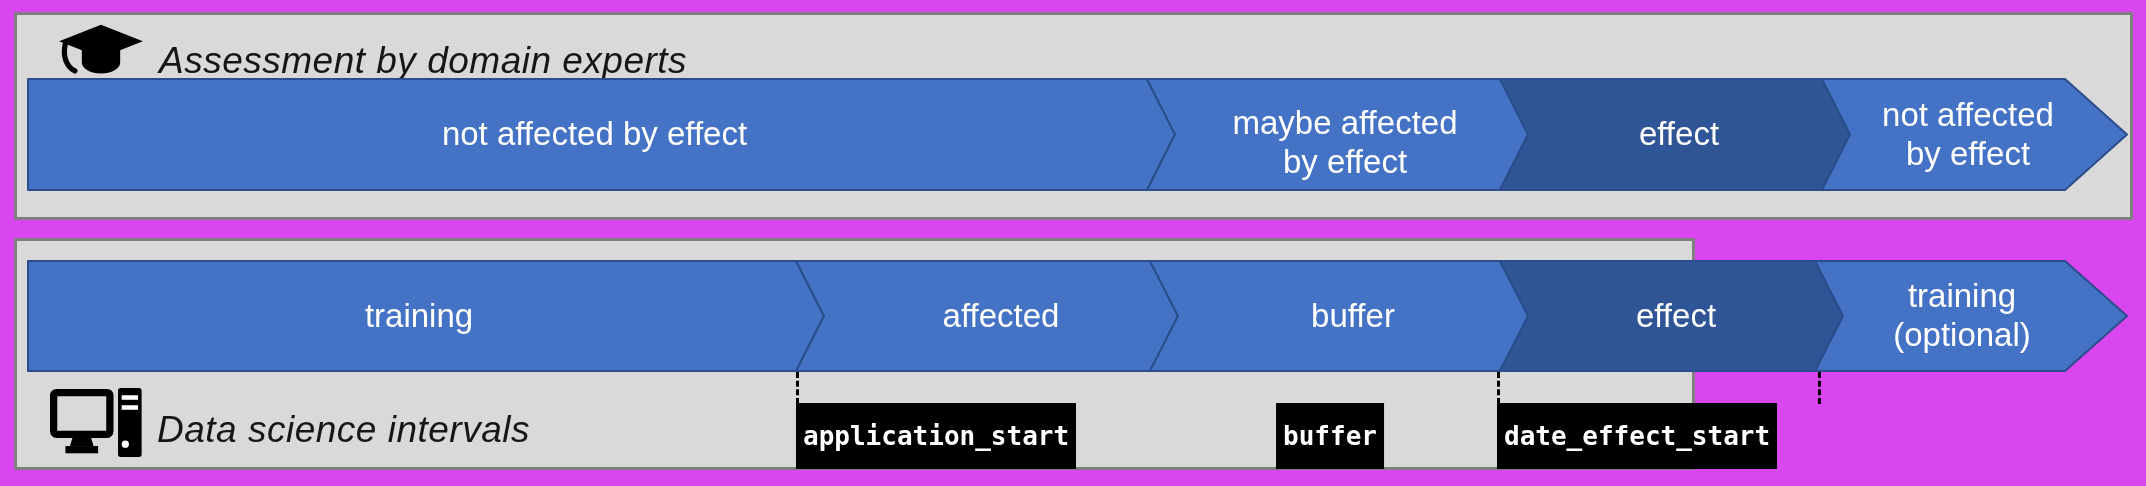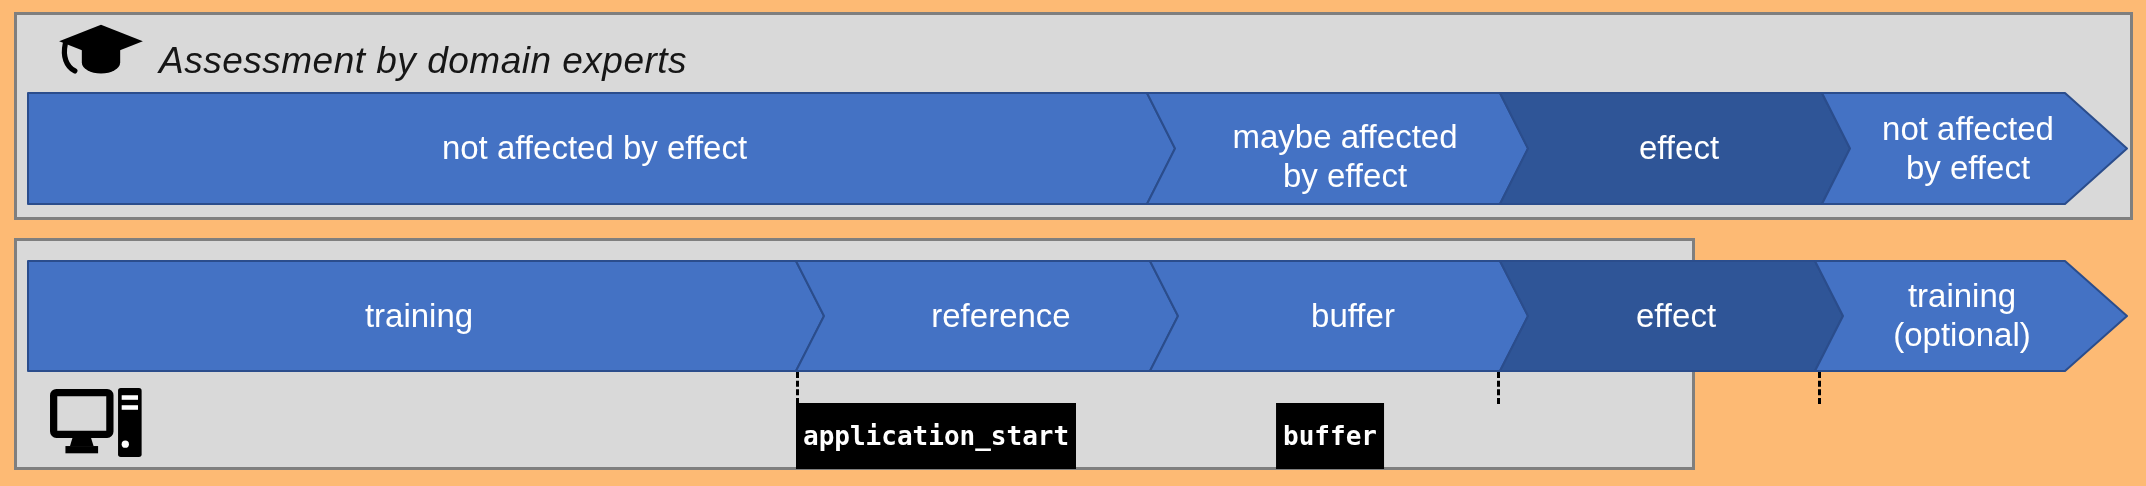--- a/index.html
+++ b/index.html
@@ -6,21 +6,21 @@
     --light-blue:#4472C4;
     --dark-blue:#2F5597;
     --outline:#2B4D8C;
     --panel-bg:#D9D9D9;
     --panel-border:#7F7F7F;
     --label-bg:#000000;
     --label-fg:#FFFFFF;
   }
   html,body{margin:0;padding:0;background:#fff;}
   #canvas{
-    position:relative;width:2146px;height:486px;background:#fdba74;overflow:hidden;
+    position:relative;width:2146px;height:486px;background:#d946ef;overflow:hidden;
     font-family:"Liberation Sans", sans-serif;
   }
   .panel{
     position:absolute;background:var(--panel-bg);
     border:3px solid var(--panel-border);box-sizing:border-box;
   }
   #panel-experts{left:14px;top:12px;width:2119px;height:208px;}
   #panel-datascience{left:14px;top:238px;width:1681px;height:232px;}
   .panel-title{
     position:absolute;font-style:italic;font-size:37px;color:#161616;
@@ -55,21 +55,21 @@
     <span class="icon" style="left:40px;top:8px;width:88px;height:68px;">
       <svg width="88" height="68" viewBox="0 0 100 78">
         <polygon points="50,2 98,21 50,40 2,21" fill="#000"></polygon>
         <path d="M28,30 v15 a22,13 0 0 0 44,0 v-15 z" fill="#000"></path>
         <path d="M9,24 C6,38 10,50 20,55" fill="none" stroke="#000" stroke-width="6" stroke-linecap="round"></path>
       </svg>
     </span>
 
     <div class="panel-title" style="left:142px;top:25px;">Assessment by domain experts</div>
 
-    <div class="row" style="left:10px;top:77px;width:2101px;height:113px;">
+    <div class="row" style="left:10px;top:63px;width:2101px;height:113px;">
       <svg width="2101" height="113" viewBox="0 0 2101 113">
         <g stroke="var(--outline)" stroke-width="2" stroke-linejoin="round">
           <path d="M1,1 L1120,1 L1148,56.5 L1120,112 L1,112 Z" fill="var(--light-blue)"></path>
           <path d="M1120,1 L1473,1 L1501,56.5 L1473,112 L1120,112 L1148,56.5 Z" fill="var(--light-blue)"></path>
           <path d="M1473,1 L1795,1 L1823,56.5 L1795,112 L1473,112 L1501,56.5 Z" fill="var(--dark-blue)"></path>
           <path d="M1795,1 L2038,1 L2100,56.5 L2038,112 L1795,112 L1823,56.5 Z" fill="var(--light-blue)"></path>
         </g>
       </svg>
       <div class="seg-label" style="left:0;width:1135px;">not affected by effect</div>
       <div class="seg-label" style="left:1148px;width:340px;margin-top:8px;">maybe affected
@@ -86,41 +86,43 @@
       <svg width="2101" height="112" viewBox="0 0 2101 112">
         <g stroke="var(--outline)" stroke-width="2" stroke-linejoin="round">
           <path d="M1,1 L769,1 L797,56 L769,111 L1,111 Z" fill="var(--light-blue)"></path>
           <path d="M769,1 L1123,1 L1151,56 L1123,111 L769,111 L797,56 Z" fill="var(--light-blue)"></path>
           <path d="M1123,1 L1473,1 L1501,56 L1473,111 L1123,111 L1151,56 Z" fill="var(--light-blue)"></path>
           <path d="M1473,1 L1788,1 L1816,56 L1788,111 L1473,111 L1501,56 Z" fill="var(--dark-blue)"></path>
           <path d="M1788,1 L2038,1 L2100,56 L2038,111 L1788,111 L1816,56 Z" fill="var(--light-blue)"></path>
         </g>
       </svg>
       <div class="seg-label" style="left:0;width:784px;">training</div>
-      <div class="seg-label" style="left:797px;width:354px;">reference</div>
+      <div class="seg-label" style="left:797px;width:354px;">affected</div>
       <div class="seg-label" style="left:1151px;width:350px;">buffer</div>
       <div class="seg-label" style="left:1494px;width:310px;">effect</div>
       <div class="seg-label" style="left:1810px;width:250px;">training
 (optional)</div>
     </div>
 
     <div class="dash" style="left:779px;top:131px;"></div>
     <div class="dash" style="left:1480px;top:131px;"></div>
     <div class="dash" style="left:1801px;top:131px;"></div>
 
     <div class="tag" style="left:779px;top:162px;">application_start</div>
     <div class="tag" style="left:1313px;top:162px;transform:translateX(-50%);">buffer</div>
+    <div class="tag" style="left:1480px;top:162px;">date_effect_start</div>
 
     <span class="icon" style="left:32px;top:147px;width:100px;height:78px;">
       <svg width="100" height="78" viewBox="0 0 110 86">
         <rect x="5" y="5" width="62" height="46" rx="3" fill="none" stroke="#000" stroke-width="8"></rect>
         <polygon points="27,51 45,51 49,64 23,64" fill="#000"></polygon>
         <rect x="18" y="64" width="36" height="8" fill="#000"></rect>
         <rect x="76" y="0" width="26" height="76" rx="3" fill="#000"></rect>
         <rect x="80" y="8" width="18" height="5" fill="#fff"></rect>
         <rect x="80" y="19" width="18" height="5" fill="#fff"></rect>
         <circle cx="84" cy="62" r="4" fill="#fff"></circle>
       </svg>
     </span>
 
+    <div class="panel-title" style="left:140px;top:168px;">Data science intervals</div>
   </div>
 
 </div>
 
 </body></html>

